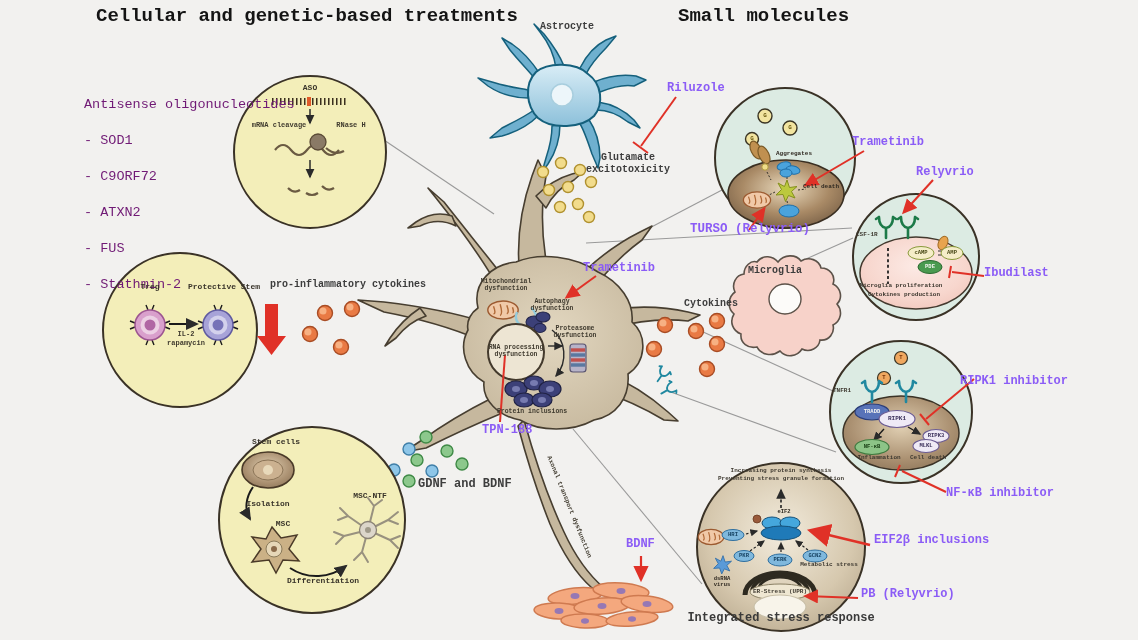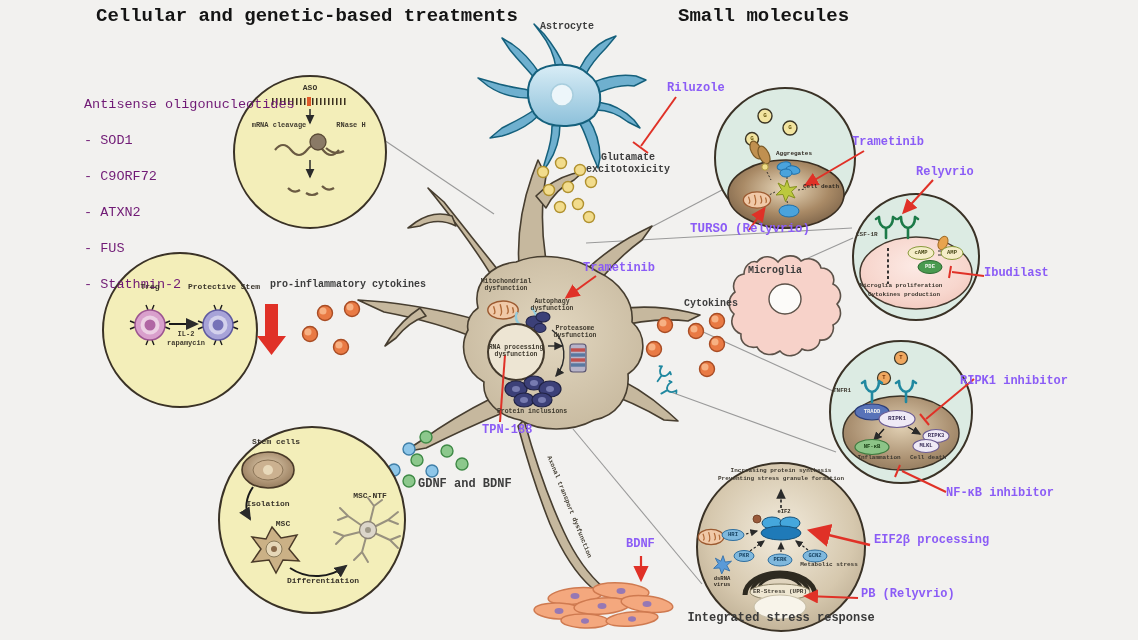--- a/index.html
+++ b/index.html
@@ -419,21 +419,21 @@
 
   <div class="lb t-drug" style="left:667px;top:82px">Riluzole</div>
   <div class="lb t-drug" style="left:852px;top:136px">Trametinib</div>
   <div class="lb t-drug" style="left:690px;top:222px;font-size:12.5px">TURSO (Relyvrio)</div>
   <div class="lb t-drug" style="left:916px;top:166px">Relyvrio</div>
   <div class="lb t-drug" style="left:984px;top:267px">Ibudilast</div>
   <div class="lb t-drug" style="left:583px;top:262px">Trametinib</div>
   <div class="lb t-drug" style="left:482px;top:424px">TPN-188</div>
   <div class="lb t-drug" style="left:960px;top:375px">RIPK1 inhibitor</div>
   <div class="lb t-drug" style="left:946px;top:487px">NF-κB inhibitor</div>
-  <div class="lb t-drug" style="left:874px;top:534px">EIF2β processing</div>
+  <div class="lb t-drug" style="left:874px;top:534px">EIF2β inclusions</div>
   <div class="lb t-drug" style="left:861px;top:588px">PB (Relyvrio)</div>
   <div class="lb t-drug" style="left:626px;top:538px">BDNF</div>
 
   <div class="lb t-tiny c" style="left:506px;top:278px">Mitochondrial
 dysfunction</div>
   <div class="lb t-tiny c" style="left:552px;top:298px">Autophagy
 dysfunction</div>
   <div class="lb t-tiny c" style="left:575px;top:325px">Proteasome
 dysfunction</div>
   <div class="lb t-tiny c" style="left:516px;top:344px">RNA processing

